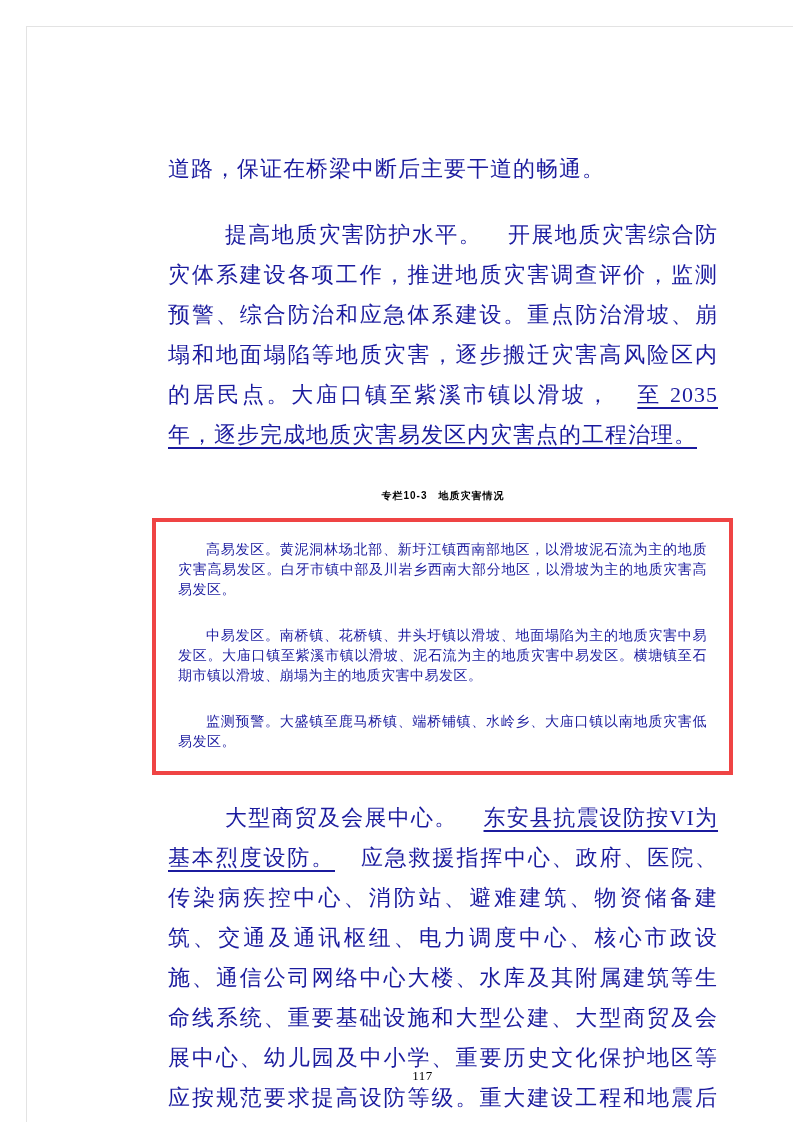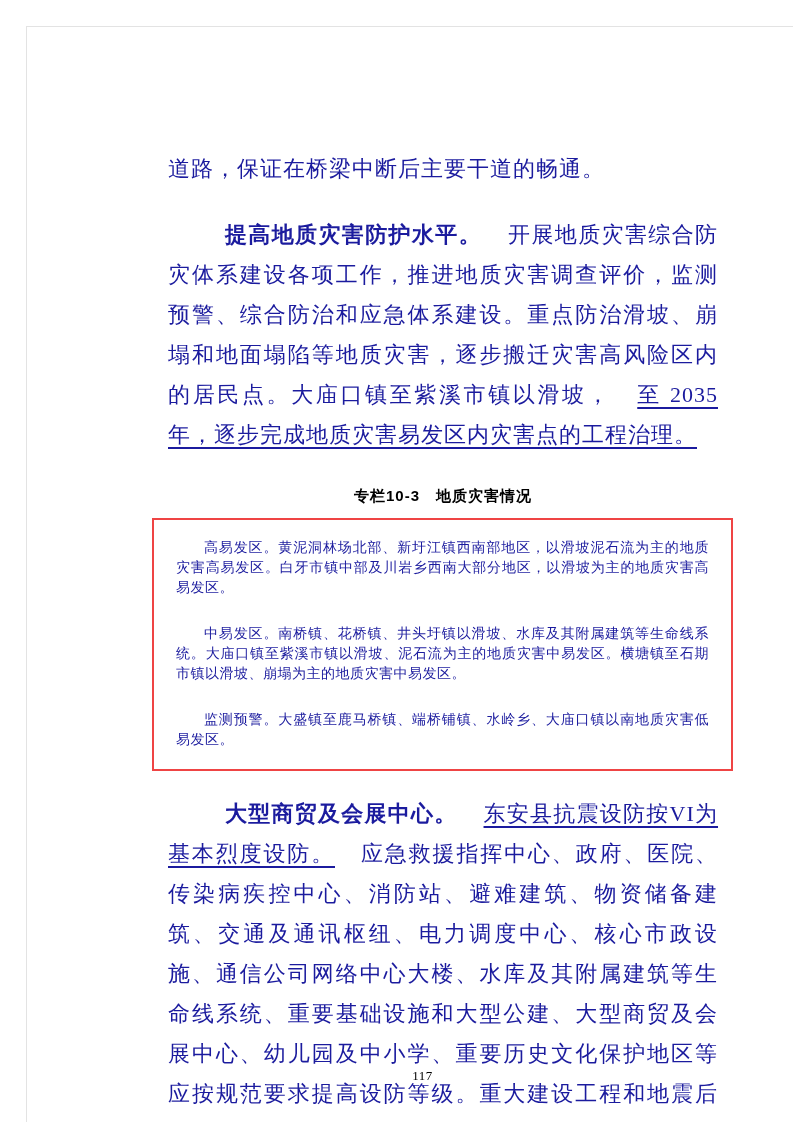--- a/index.html
+++ b/index.html
@@ -25,36 +25,36 @@
   .body-text {
     font-size: 22px;
     line-height: 40px;
     letter-spacing: 1px;
     text-align: justify;
     text-indent: 2em;
     color: #1b1b9e;
   }
   .no-indent { text-indent: 0; }
   .lead {
-    font-weight: bold;
+    font-weight: normal;
     font-family: "Liberation Sans", "DejaVu Sans", sans-serif;
   }
   .u { text-decoration: underline; text-underline-offset: 5px; }
   .box-title {
     margin-top: 6px;
     text-align: center;
     font-weight: bold;
-    font-size: 15px;
+    font-size: 10px;
     line-height: 18px;
     color: #000000;
     font-family: "Liberation Sans", "DejaVu Sans", sans-serif;
     letter-spacing: 1px;
   }
   .hazard-box {
-    border: 2px solid #ef4444;
+    border: 4px solid #ef4444;
     padding: 5px 9px 6px 9px;
     margin-left: -3px;
     margin-right: -2px;
   }
   .box-para {
     font-size: 14px;
     line-height: 20px;
     text-align: justify;
     text-indent: 2em;
     color: #1b1b9e;
@@ -79,21 +79,21 @@
   <main class="content">
 
     <p class="body-text no-indent">道路，保证在桥梁中断后主要干道的畅通。</p>
 
     <p class="body-text"><span class="lead">提高地质灾害防护水平。</span><span>开展地质灾害综合防灾体系建设各项工作，推进地质灾害调查评价，监测预警、综合防治和应急体系建设。重点防治滑坡、崩塌和地面塌陷等地质灾害，逐步搬迁灾害高风险区内的居民点。大庙口镇至紫溪市镇以滑坡，</span><span class="u">至 2035 年，逐步完成地质灾害易发区内灾害点的工程治理。</span></p>
 
     <div class="box-title">专栏10-3　地质灾害情况</div>
 
     <div class="hazard-box">
       <p class="box-para">高易发区。黄泥洞林场北部、新圩江镇西南部地区，以滑坡泥石流为主的地质灾害高易发区。白牙市镇中部及川岩乡西南大部分地区，以滑坡为主的地质灾害高易发区。</p>
-      <p class="box-para">中易发区。南桥镇、花桥镇、井头圩镇以滑坡、水库及其附属建筑等生命线系统。大庙口镇至紫溪市镇以滑坡、泥石流为主的地质灾害中易发区。横塘镇至石期市镇以滑坡、崩塌为主的地质灾害中易发区。</p>
+      <p class="box-para">中易发区。南桥镇、花桥镇、井头圩镇以滑坡、地面塌陷为主的地质灾害中易发区。大庙口镇至紫溪市镇以滑坡、泥石流为主的地质灾害中易发区。横塘镇至石期市镇以滑坡、崩塌为主的地质灾害中易发区。</p>
       <p class="box-para">监测预警。大盛镇至鹿马桥镇、端桥铺镇、水岭乡、大庙口镇以南地质灾害低易发区。</p>
     </div>
 
     <p class="body-text after-box"><span class="lead">大型商贸及会展中心。</span><span class="u">东安县抗震设防按VI为基本烈度设防。</span><span>应急救援指挥中心、政府、医院、传染病疾控中心、消防站、避难建筑、物资储备建筑、交通及通讯枢纽、电力调度中心、核心市政设施、通信公司网络中心大楼、水库及其附属建筑等生命线系统、重要基础设施和大型公建、大型商贸及会展中心、幼儿园及中小学、重要历史文化保护地区等应按规范要求提高设防等级。重大建设工程和地震后可能发生严重次生灾害的建设工程，应按照国家和省有关规定进行地震安全性评价，并按照地震安全性评价确定的抗震设防要求进行抗震设防。加强对已有地震监测设施及地震监测环境的保</span></p>
 
   </main>
 
   <div class="page-number">117</div>
 </div>
 

